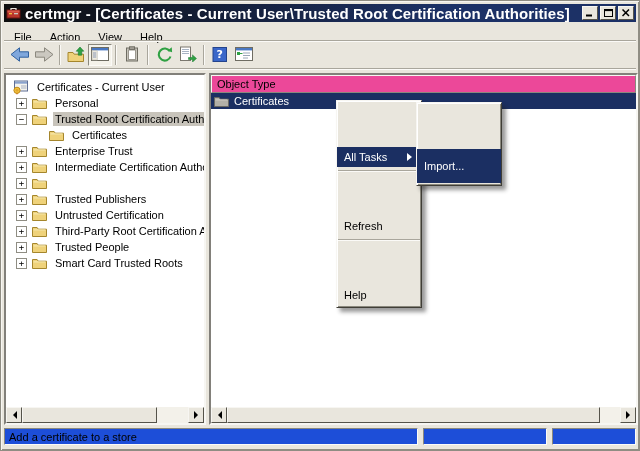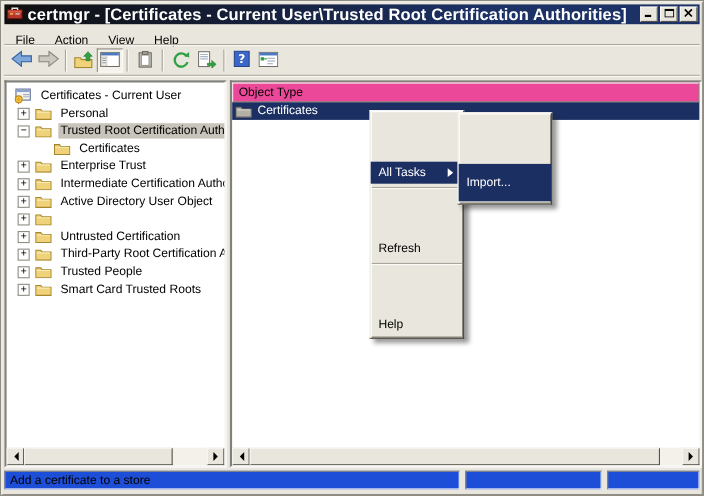--- a/index.html
+++ b/index.html
@@ -287,30 +287,30 @@
           <span class="tlabel">Intermediate Certification Authorities</span>
         </div>
         <div class="tree-row">
           <span class="expander">+</span>
           <span class="ticon">
               <svg width="15" height="12">
                 <path d="M0.5 2.5 h4.6 l1.2 1.7 h8.2 v7.3 h-14 z" fill="#EFD27A" stroke="#A5862C"></path>
                 <path d="M1.5 4.9 h12" stroke="#F8ECB4"></path>
               </svg>
             </span>
-          <span class="tlabel">Active Directory User Object</span>
-        </div>
-        <div class="tree-row">
-          <span class="expander">+</span>
-          <span class="ticon">
-              <svg width="15" height="12">
-                <path d="M0.5 2.5 h4.6 l1.2 1.7 h8.2 v7.3 h-14 z" fill="#EFD27A" stroke="#A5862C"></path>
-                <path d="M1.5 4.9 h12" stroke="#F8ECB4"></path>
-              </svg>
-            </span>
+        </div>
+        <div class="tree-row">
+          <span class="expander">+</span>
+          <span class="ticon">
+              <svg width="15" height="12">
+                <path d="M0.5 2.5 h4.6 l1.2 1.7 h8.2 v7.3 h-14 z" fill="#EFD27A" stroke="#A5862C"></path>
+                <path d="M1.5 4.9 h12" stroke="#F8ECB4"></path>
+              </svg>
+            </span>
+          <span class="tlabel">Trusted Publishers</span>
         </div>
         <div class="tree-row">
           <span class="expander">+</span>
           <span class="ticon">
               <svg width="15" height="12">
                 <path d="M0.5 2.5 h4.6 l1.2 1.7 h8.2 v7.3 h-14 z" fill="#EFD27A" stroke="#A5862C"></path>
                 <path d="M1.5 4.9 h12" stroke="#F8ECB4"></path>
               </svg>
             </span>
           <span class="tlabel">Untrusted Certification</span>

